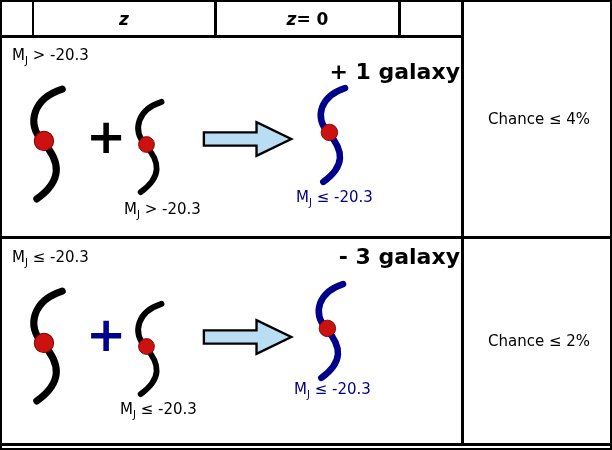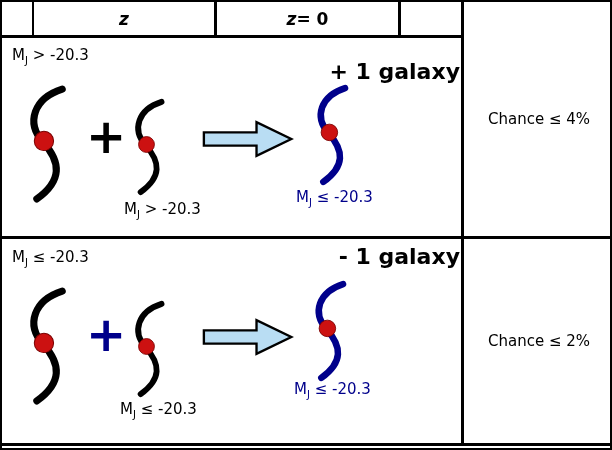--- a/index.html
+++ b/index.html
@@ -121,21 +121,21 @@
   <div class="lbl" style="left:118px;top:398px;">
     <span>M</span><sub>J</sub><span> ≤ -20.3</span>
   </div>
 
   <div class="arrow" style="left:200px;top:314px;width:94px;height:42px;">
     <svg viewBox="0 0 100 44">
       <polygon points="2,15 58,15 58,4 95,22 58,40 58,29 2,29" fill="#b9ddf3" stroke="#000" stroke-width="2.5" stroke-linejoin="miter"></polygon>
     </svg>
   </div>
 
-  <div class="result-title" style="left:300px;top:242px;width:158px;">- 1 galaxy</div>
+  <div class="result-title" style="left:300px;top:242px;width:158px;">- 3 galaxy</div>
 
   <div class="gal" style="left:300px;top:276px;width:56px;height:106px;">
     <svg viewBox="0 0 62 122" fill="none">
       <path class="arm-now" d="M46,7 C18,16 10,40 27,59 C45,79 46,97 21,115" stroke-width="7.5" stroke-linecap="round"></path>
       <circle class="bulge" cx="28" cy="58" r="9.5"></circle>
     </svg>
   </div>
 
   <div class="lbl navy" style="left:292px;top:378px;">
     <span>M</span><sub>J</sub><span> ≤ -20.3</span>

